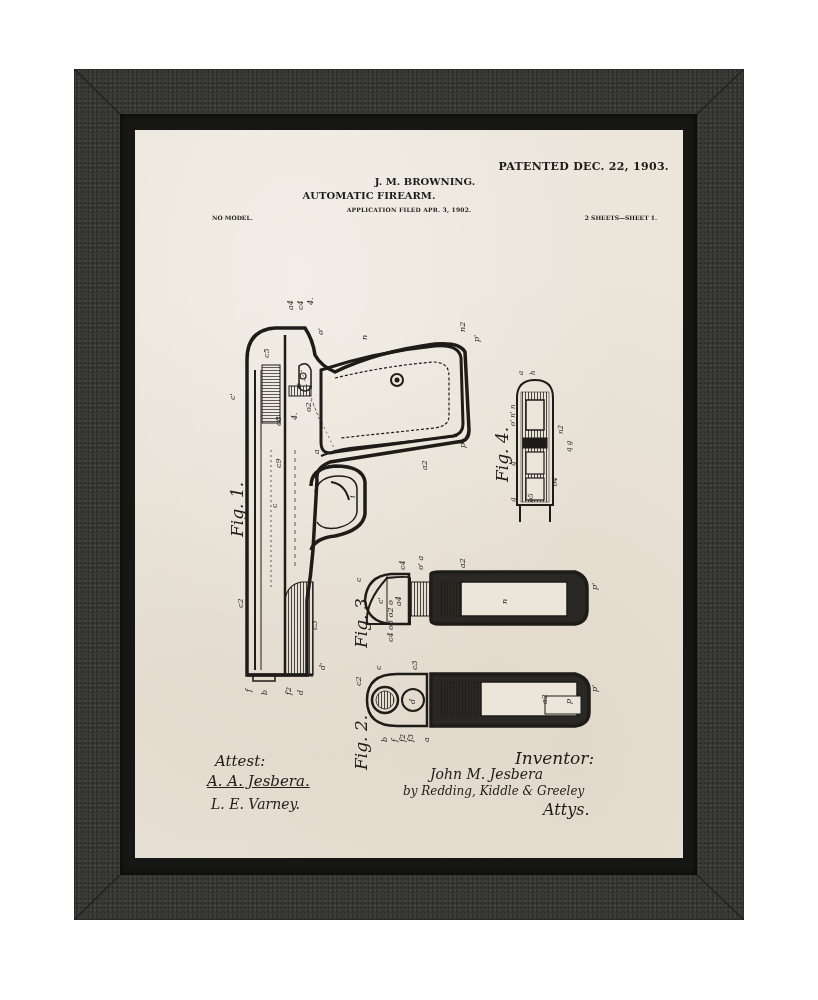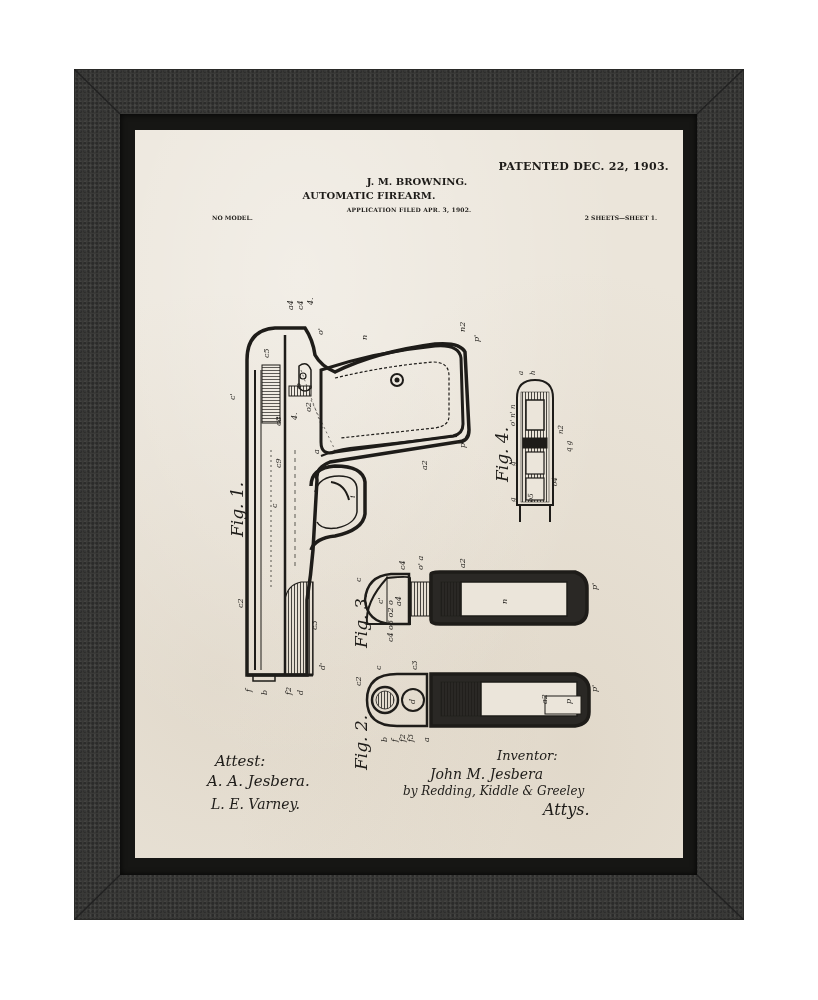--- a/index.html
+++ b/index.html
@@ -23,21 +23,21 @@
     position:absolute; left:135px; top:130px; width:548px; height:728px;
     background:
       radial-gradient(ellipse at 30% 20%, rgba(255,255,255,0.35), transparent 60%),
       radial-gradient(ellipse at 80% 85%, rgba(180,160,130,0.18), transparent 55%),
       radial-gradient(ellipse at 15% 75%, rgba(170,150,120,0.15), transparent 50%),
       #ebe5da;
     color:#1c1a17;
   }
   .hdr { position:absolute; font-family:"DejaVu Serif", serif; font-weight:bold; white-space:nowrap; color:#1e1c19; }
   .patented { right:14px; top:30px; font-size:11px; letter-spacing:0.3px; }
-  .inventor-name { left:8px; width:548px; text-align:center; top:46px; font-size:10px; }
+  .inventor-name { left:16px; width:548px; text-align:center; top:46px; font-size:10px; }
   .title { left:0; width:468px; text-align:center; top:60px; font-size:10px; }
   .filed { left:0; width:548px; text-align:center; top:76px; font-size:6px; letter-spacing:0.2px; }
   .nomodel { left:77px; top:84px; font-size:6px; }
   .sheets { right:26px; top:84px; font-size:6px; }
   .fig-label { position:absolute; font-family:"DejaVu Serif", serif; font-style:italic; font-size:17px; color:#1e1c19; transform:rotate(-90deg); transform-origin:left top; white-space:nowrap; }
   .script { position:absolute; font-family:"DejaVu Serif", serif; font-style:italic; color:#1e1c19; white-space:nowrap; }
   .drawing { position:absolute; left:0; top:0; }
 </style>
 </head>
 <body>
@@ -204,19 +204,19 @@
       <text x="462" y="562" transform="rotate(-90 462 562)">p'</text>
     </g>
   </svg>
 
   <div class="fig-label" style="left:92px; top:407px;">Fig. 1.</div>
   <div class="fig-label" style="left:216px; top:518px;">Fig. 3.</div>
   <div class="fig-label" style="left:216px; top:640px;">Fig. 2.</div>
   <div class="fig-label" style="left:357px; top:352px;">Fig. 4.</div>
 
   <div class="script" style="left:80px; top:622px; font-size:15px;text-align:center;">Attest:</div>
-  <div class="script" style="left:72px; top:642px; font-size:15px; ">A. A. Jesbera.</div>
+  <div class="script" style="left:72px; top:642px; font-size:15px; text-decoration:underline;">A. A. Jesbera.</div>
   <div class="script" style="left:76px; top:666px; font-size:14px;">L. E. Varney.</div>
-  <div class="script" style="left:362px; top:618px; font-size:13px;">Inventor:</div>
+  <div class="script" style="left:380px; top:618px; font-size:17px;">Inventor:</div>
   <div class="script" style="left:295px; top:636px; font-size:14px;">John M. Jesbera</div>
   <div class="script" style="left:268px; top:654px; font-size:12px;">by Redding, Kiddle &amp; Greeley</div>
   <div class="script" style="left:408px; top:670px; font-size:16px;">Attys.</div>
 </div>
 
 </body></html>

